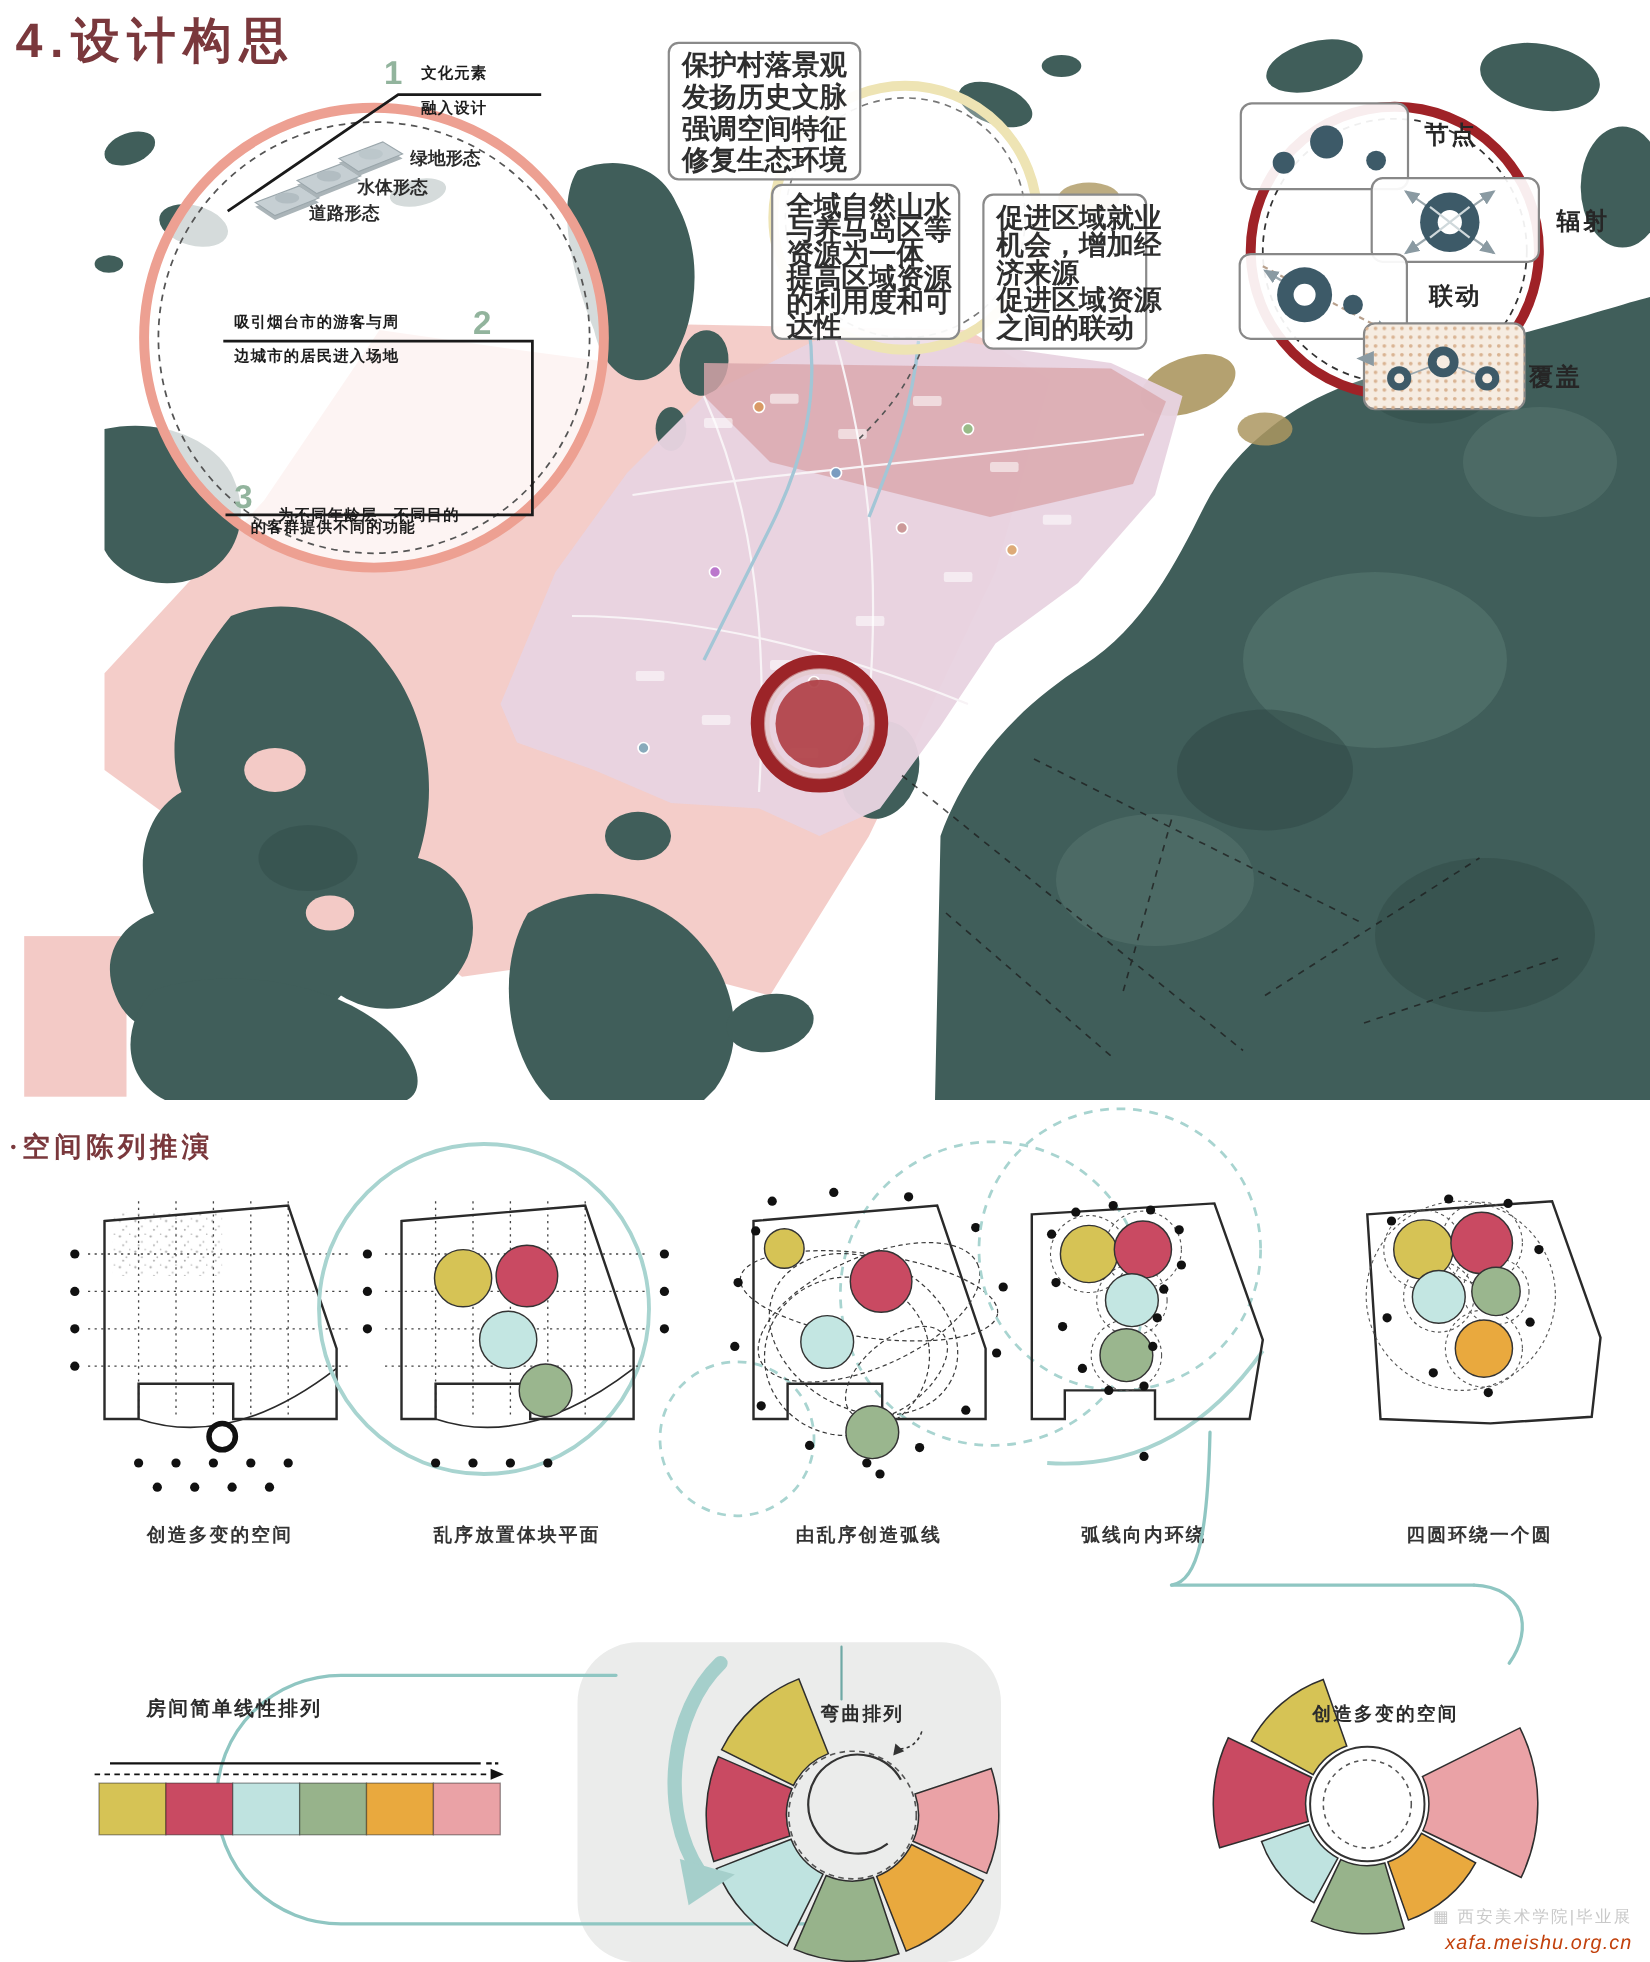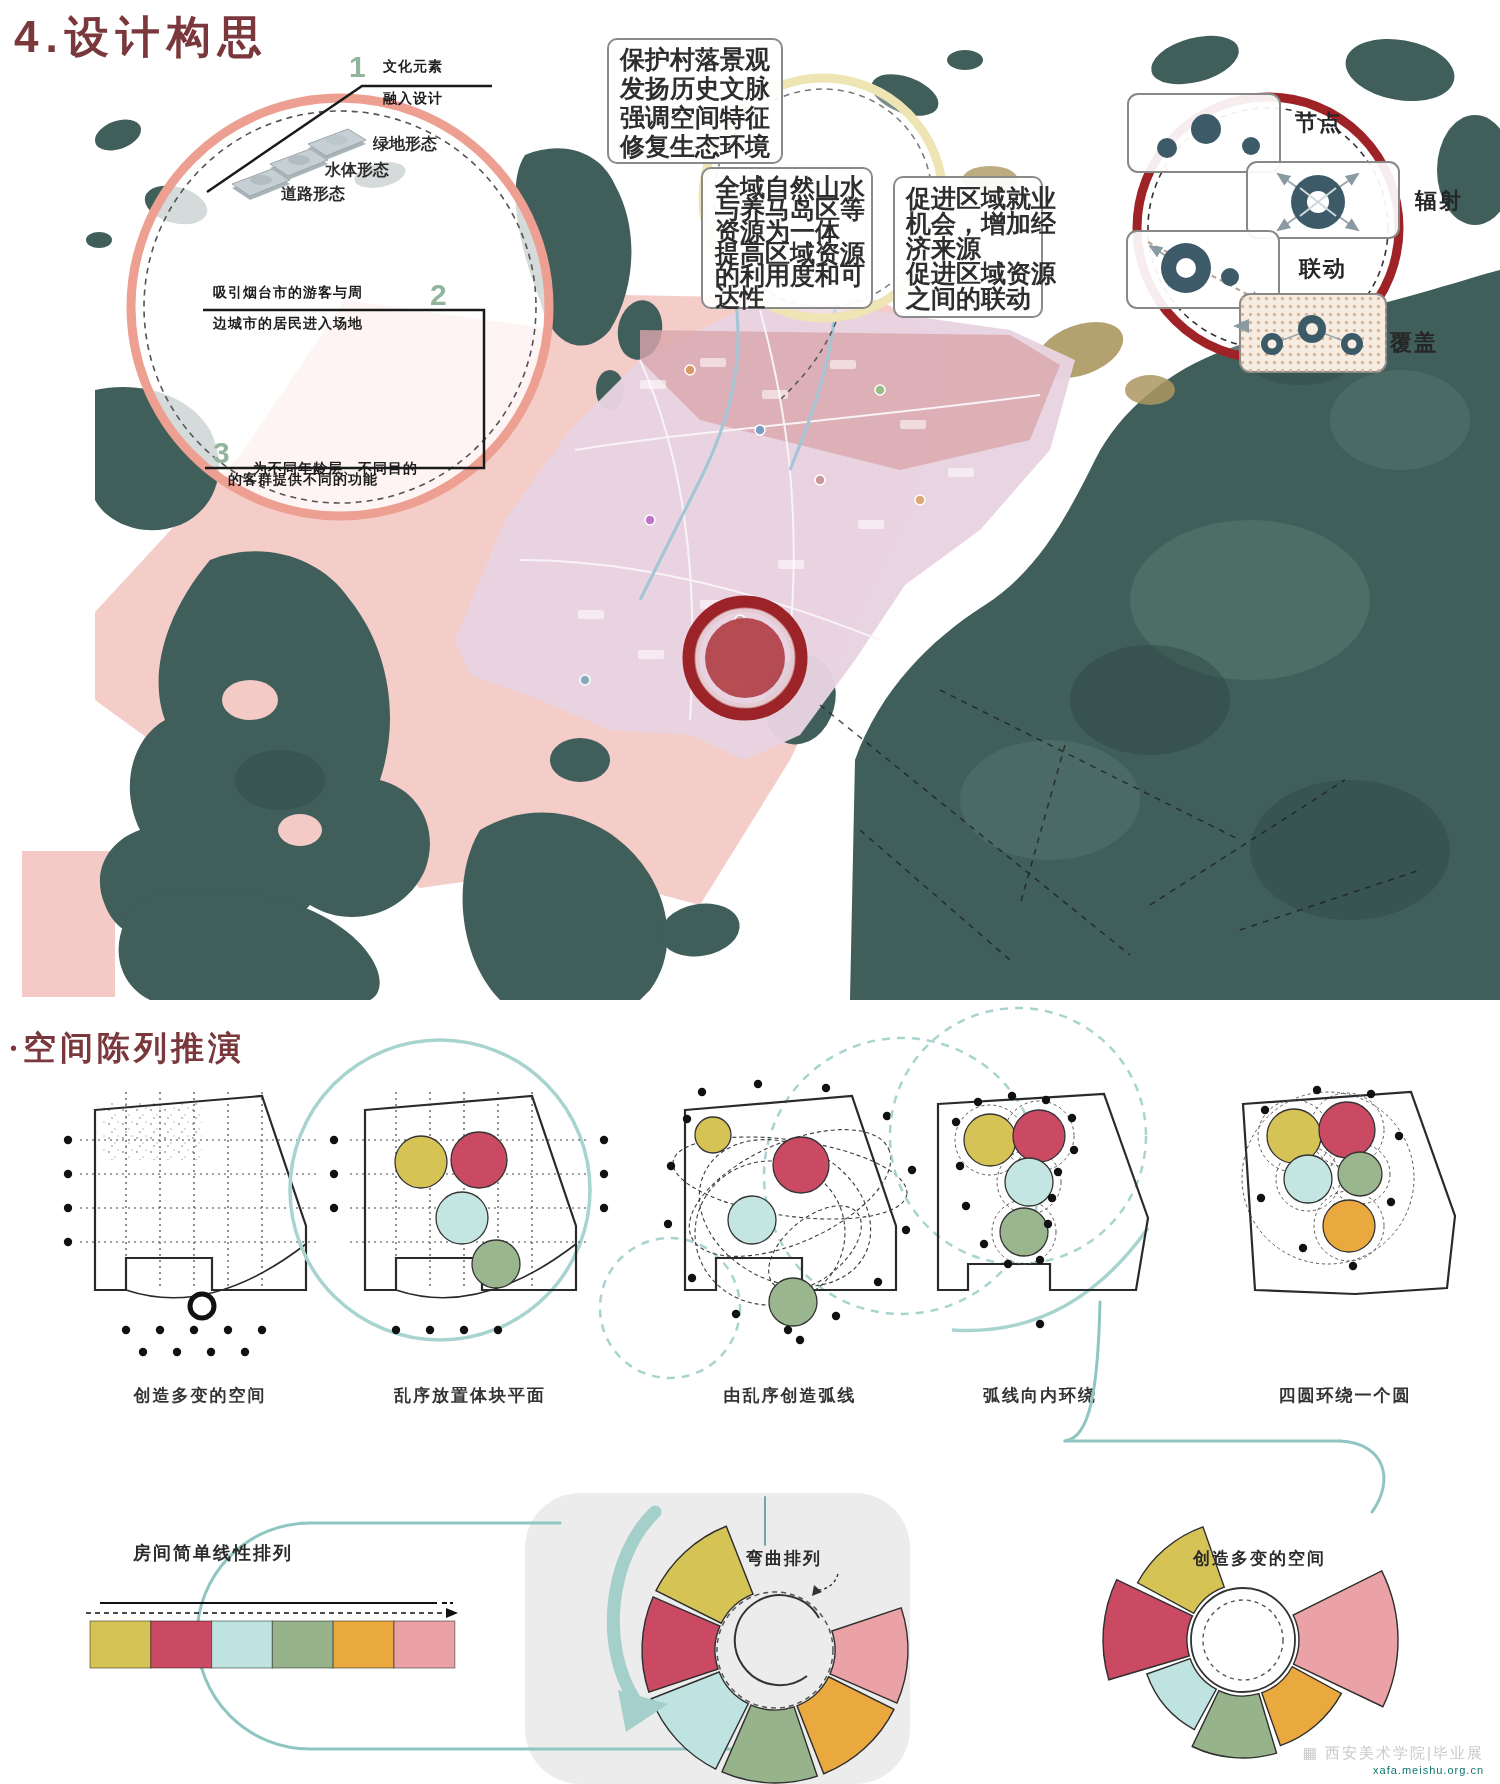--- a/index.html
+++ b/index.html
@@ -2,33 +2,33 @@
 <html><head>
 <meta charset="utf-8">
 <style>
   html,body{margin:0;padding:0;background:#fff;}
   #poster{position:relative;width:1500px;height:1784px;background:#fff;overflow:hidden;
           font-family:"Liberation Sans","DejaVu Sans",sans-serif;}
   .abs{position:absolute;}
   .svgabs{position:absolute;left:0;top:0;}
   svg{overflow:visible;}
   #page-title{left:14px;top:8px;font-size:44px;font-weight:700;color:#7a383c;letter-spacing:7px;}
-  #section2-title{left:8px;top:1026px;font-size:33px;font-weight:700;color:#7a383c;letter-spacing:4px;font-family:Liberation Serif, serif;}
+  #section2-title{left:8px;top:1026px;font-size:25px;font-weight:700;color:#7a383c;letter-spacing:4px;font-family:Liberation Serif, serif;}
   .ctext{font-weight:700;color:#1d1d1d;font-size:14px;letter-spacing:1px;white-space:nowrap;}
   .cnum{font-weight:700;color:#92b49d;font-size:30px;}
   .tile-label{font-weight:700;color:#2c2c2c;font-size:16px;white-space:nowrap;}
   .goal-box{background:rgba(255,255,255,0.93);border:2px solid #8a8a8a;border-radius:10px;
             font-weight:700;color:#2e2e2e;font-size:25px;box-sizing:border-box;}
   .goal-box div{white-space:nowrap;}
   .strat-label{font-weight:700;color:#262626;font-size:22px;letter-spacing:2px;white-space:nowrap;}
   .step-caption{font-size:17px;color:#333;font-weight:700;letter-spacing:2px;text-align:center;width:260px;}
   .bottom-label{font-size:18px;color:#2b2b2b;font-weight:700;letter-spacing:2px;white-space:nowrap;}
   #watermark{right:16px;bottom:6px;text-align:right;color:#c9c9c9;line-height:1.35;}
   #watermark .wm1{font-size:15px;letter-spacing:2px;margin-left:47px;}
-  #watermark .wm2{font-size:11px;letter-spacing:1px;color:#0f766e;}
+  #watermark .wm2{font-size:18px;letter-spacing:1px;color:#c2410c;font-style:italic;}
 </style>
 </head>
 <body>
 
 <div id="poster">
 
   <svg class="svgabs" id="map-svg" width="1500" height="1010" viewBox="0 0 1500 1010">
     <defs>
       <pattern id="dots" width="8" height="8" patternUnits="userSpaceOnUse">
         <circle cx="2.5" cy="2.5" r="1.7" fill="#d9b392"></circle>

